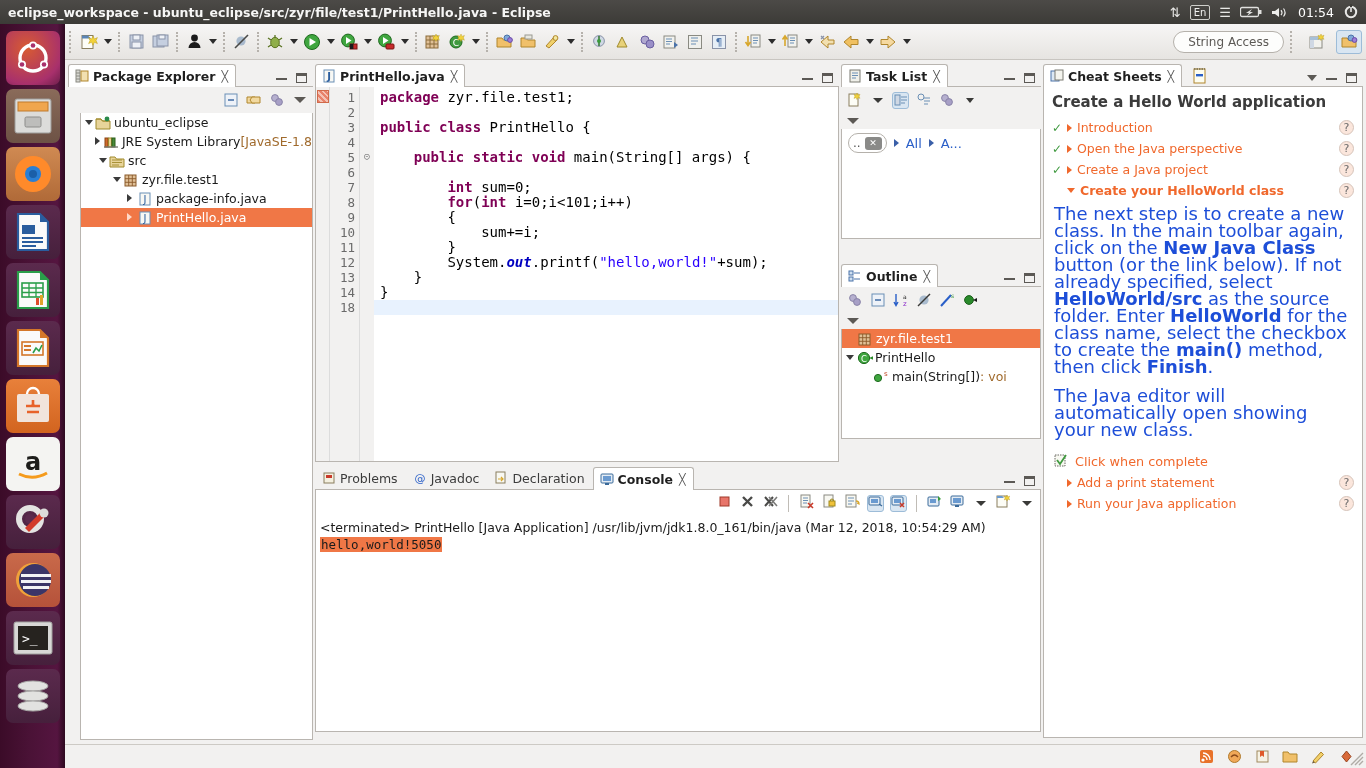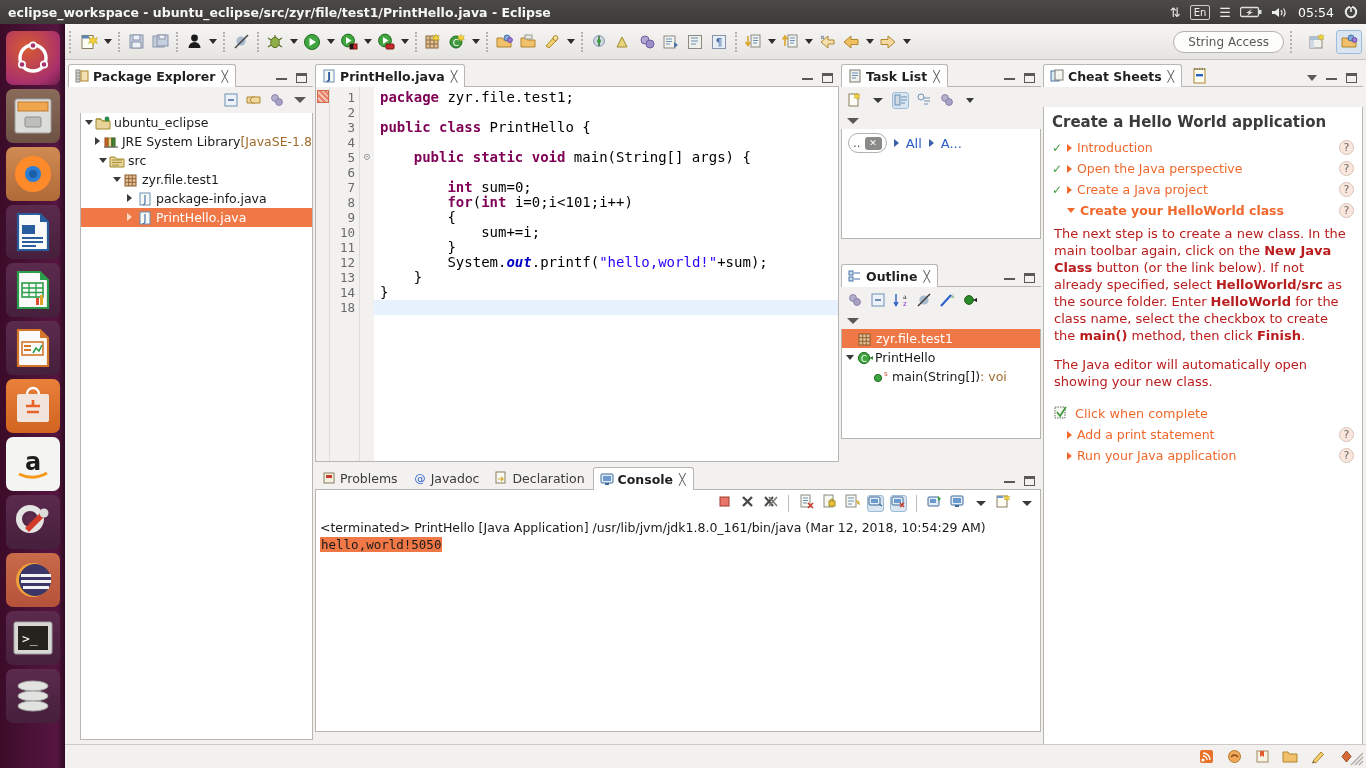--- a/index.html
+++ b/index.html
@@ -205,21 +205,21 @@
   .cs-row .arrow-d { border-top: 5px solid #f0682c; border-left: 4px solid transparent;
                      border-right: 4px solid transparent; display: inline-block; }
   .cs-row .label { flex: 1; }
   .cs-row.bold .label { font-weight: bold; }
   .helpq {
     width: 15px; height: 15px; border-radius: 50%; background: #fbe6dc;
     color: #6b6b6b; font-size: 11px; display: flex; align-items: center;
     justify-content: center; border: 1px solid #d6c4ba;
   }
   #cs-para {
-    font-size: 13px; color: #b91c1c; line-height: 17px;
+    font-size: 18px; color: #1d4ed8; line-height: 17px;
     margin: 4px 0 0 0; padding: 0 2px;
   }
   #cs-para b { font-weight: bold; }
   #cs-para p { margin: 0 0 12px 0; }
   .cs-action {
     display: flex; align-items: center; gap: 7px; height: 22px;
     font-size: 12.8px; color: #f0682c; padding-left: 2px;
   }
 
   
@@ -246,21 +246,21 @@
     <svg width="22" height="12">
       <rect x="0.5" y="1.5" width="18" height="9" rx="1.5" fill="none" stroke="#e0e0de" stroke-width="1.3"></rect>
       <rect x="19" y="4" width="2.5" height="4" fill="#e0e0de"></rect>
       <path d="M12 3 L6 7 L9 7 L7 10 L13 6 L10 6 Z" fill="#e0e0de"></path>
     </svg>
     <svg width="18" height="13">
       <path d="M1 5 H4 L8 2 V11 L4 8 H1 Z" fill="#ededeb"></path>
       <path d="M10 4 A4 4 0 0 1 10 9" fill="none" stroke="#ededeb" stroke-width="1.2"></path>
       <path d="M12.5 2.5 A6.5 6.5 0 0 1 12.5 10.5" fill="none" stroke="#ededeb" stroke-width="1.2"></path>
     </svg>
-    <span class="clock">05:54</span>
+    <span class="clock">01:54</span>
     <svg width="16" height="16">
       <circle cx="8" cy="8" r="5.2" fill="none" stroke="#e8e8e6" stroke-width="2"></circle>
       <rect x="7" y="0" width="2" height="5" fill="#3c3b37"></rect>
       <path d="M8 3 L8 8" stroke="#e8e8e6" stroke-width="1.6"></path>
     </svg>
   </div>
 </div>
 
 <div id="launcher">
   <div class="lnch ic-ubuntu active">
@@ -1070,21 +1070,21 @@
             <path d="M2 2 H13" stroke="#8a7f5e" stroke-width="2" stroke-dasharray="1.5 1"></path>
             <rect x="4" y="7" width="7" height="2.4" fill="#2a5fc8"></rect>
             </svg>
         </div>
         <div class="view-ctl">
           <div class="ctl-chev"></div>
           <div class="ctl-min"></div>
           <div class="ctl-max"></div>
         </div>
       </div>
-      <div id="cheat-body" style="height:651px; border:1px solid #b9b5b0; border-top:none;margin-top:20px;">
+      <div id="cheat-body" style="height:651px; border:1px solid #b9b5b0; border-top:none;">
         <div id="cheat-title">Create a Hello World application</div>
         <div id="cs-steps">
             <div class="cs-row">
               <span class="chk">✓</span>
               <span class="arrow"></span>
               <span class="label">Introduction</span>
               <span class="helpq">?</span>
             </div>
             <div class="cs-row">
               <span class="chk">✓</span>

